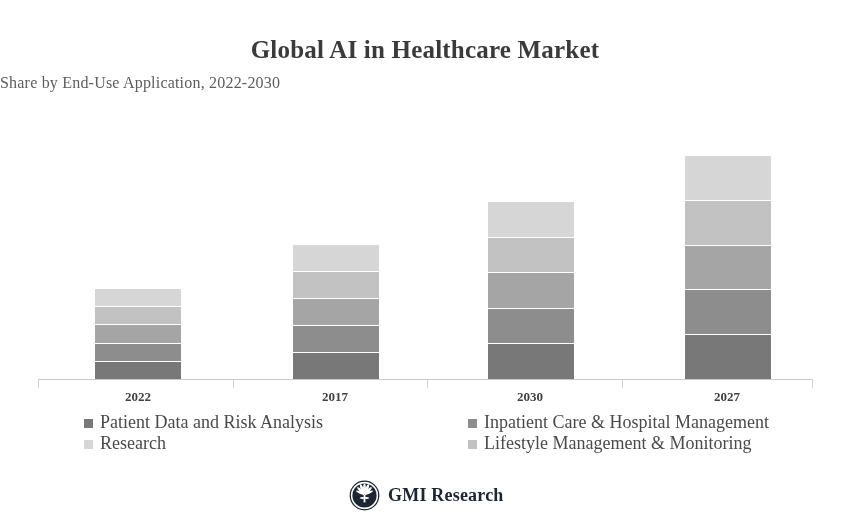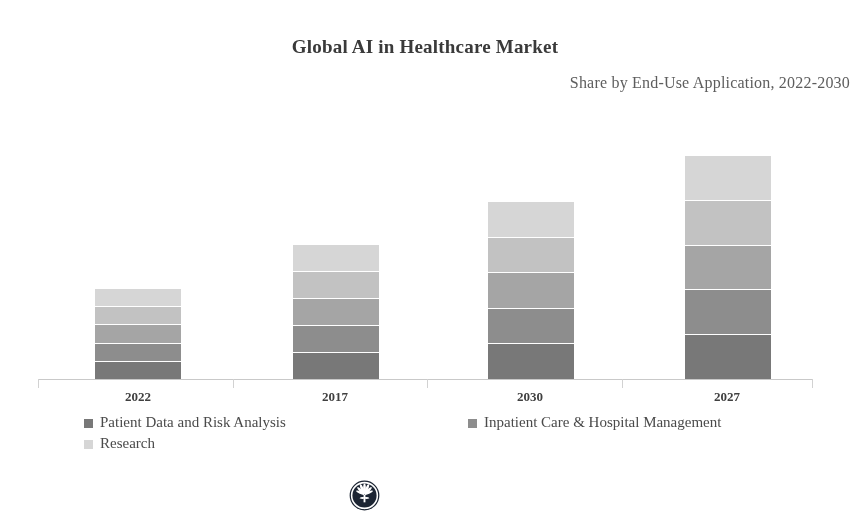--- a/index.html
+++ b/index.html
@@ -6,24 +6,24 @@
   body{
     width:850px;height:516px;background:#ffffff;
     font-family:"Liberation Serif", serif;
     overflow:hidden;position:relative;
   }
   #chart-root{position:absolute;inset:0;}
 
   
   .title{
     position:absolute;left:0;right:0;top:36px;text-align:center;
-    font-size:19px;font-weight:bold;color:#3a3a3a;letter-spacing:.2px;
+    font-size:25px;font-weight:bold;color:#3a3a3a;letter-spacing:.2px;
   }
   .subtitle{
-    position:absolute;left:0;right:0;top:74px;text-align:right;
+    position:absolute;left:0;right:0;top:74px;text-align:left;
     font-size:16px;color:#5d5d5d;letter-spacing:.2px;
   }
 
   
   .plot{position:absolute;left:0;top:100px;width:850px;height:280px;}
   .bar{position:absolute;bottom:0;width:86px;}
   .seg{width:100%;box-sizing:border-box;border-bottom:1.5px solid #ffffff;}
   .seg:last-child{border-bottom:none;}
 
   
@@ -39,21 +39,21 @@
 
   
   .legend{position:absolute;left:0;top:412px;width:850px;height:62px;}
   .legend-col{position:absolute;top:0;}
   .legend-col.left{left:84px;}
   .legend-col.right{left:468px;font-family:Liberation Serif, serif;}
   .legend-item{display:flex;align-items:center;height:20px;margin-bottom:1px;}
   .legend-swatch{
     width:9px;height:9px;margin-right:7px;flex:none;position:relative;top:1px;
   }
-  .legend-text{font-size:15px;color:#4a4a4a;white-space:nowrap;line-height:20px;}
+  .legend-text{font-size:18px;color:#4a4a4a;white-space:nowrap;line-height:20px;}
 
   
   .disclaimer{
     position:absolute;left:4px;top:487px;font-size:11.5px;color:#3d3d3d;
     letter-spacing:.3px;word-spacing:2px;
   }
   .brand{position:absolute;left:349px;top:480px;display:flex;align-items:center;}
   .brand-mark{width:31px;height:31px;flex:none;}
   .brand-name{
     margin-left:8px;font-size:18px;font-weight:bold;color:#1c2533;
@@ -127,20 +127,24 @@
 
     </div>
 
     <div class="legend-col right">
 
       <div class="legend-item">
         <span class="legend-swatch" style="background: rgb(141, 141, 141);"></span>
         <span class="legend-text">Inpatient Care &amp; Hospital Management</span>
       </div>
 
+      <div class="legend-item">
+        <span class="legend-swatch" style="background: rgb(194, 194, 194);"></span>
+        <span class="legend-text">Lifestyle Management &amp; Monitoring</span>
+      </div>
 
     </div>
   </div>
 
 
   <div class="brand">
     <svg class="brand-mark" viewBox="0 0 100 100">
       <circle cx="50" cy="50" r="48" fill="#ffffff"></circle>
       <circle cx="50" cy="50" r="46" fill="none" stroke="#1c2533" stroke-width="4"></circle>
       <circle cx="50" cy="50" r="39" fill="#1c2533"></circle>
@@ -150,15 +154,16 @@
         <ellipse cx="50" cy="28" rx="4.5" ry="17" transform="rotate(22 50 47)"></ellipse>
         <ellipse cx="50" cy="28" rx="4.5" ry="17" transform="rotate(-22 50 47)"></ellipse>
         <ellipse cx="50" cy="30" rx="4.2" ry="16" transform="rotate(44 50 47)"></ellipse>
         <ellipse cx="50" cy="30" rx="4.2" ry="16" transform="rotate(-44 50 47)"></ellipse>
         <ellipse cx="50" cy="32" rx="3.8" ry="14.5" transform="rotate(66 50 47)"></ellipse>
         <ellipse cx="50" cy="32" rx="3.8" ry="14.5" transform="rotate(-66 50 47)"></ellipse>
         <path d="M50 56 q-11 -3 -16 3 q9 4 16 1 Z"></path>
         <path d="M50 56 q11 -3 16 3 q-9 4 -16 1 Z"></path>
       </g>
     </svg>
+    <div class="brand-name">GMI Research</div>
   </div>
 
 </div>
 
 </body></html>

